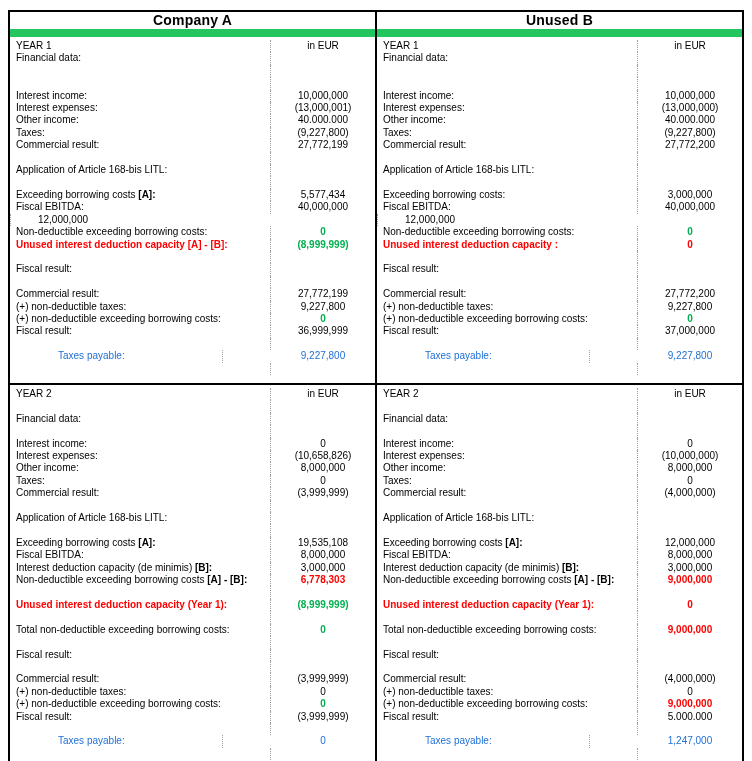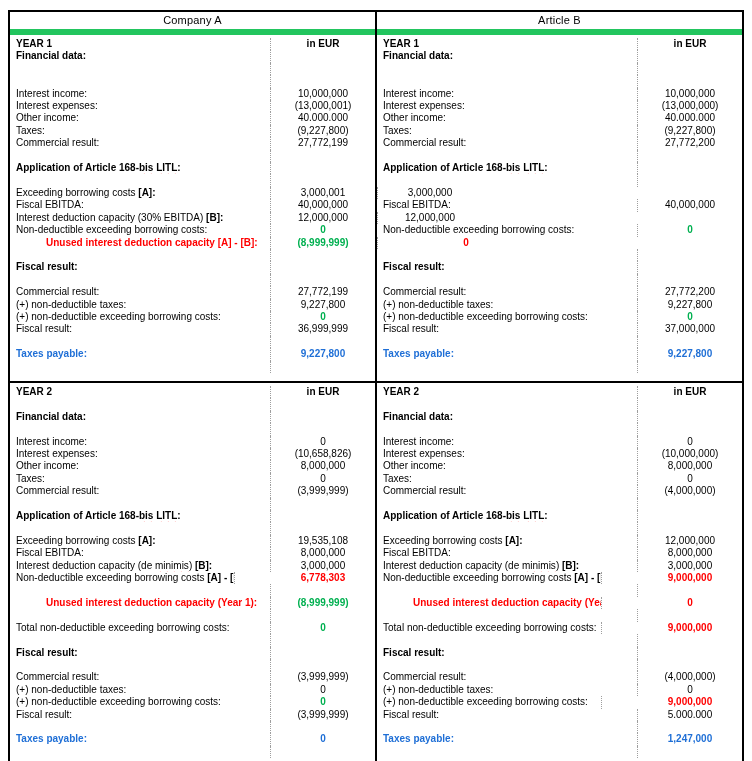--- a/index.html
+++ b/index.html
@@ -1,30 +1,30 @@
 <!DOCTYPE html>
 <html><head>
 <meta charset="utf-8">
 <style>
   html,body{margin:0;padding:0;background:#ffffff;}
   body{font-family:"Liberation Sans",sans-serif;color:#000;width:752px;height:761px;overflow:hidden;}
   .table{width:732px;margin:10px 0 0 8px;border:2px solid #000;display:flex;background:#fff;}
   .panel{flex:1;min-width:0;display:flex;flex-direction:column;}
   .panel-b{border-left:2px solid #000;}
-  .ph{height:17px;line-height:17px;text-align:center;font-weight:normal;font-size:11px;border-bottom:6px solid #22c55e;letter-spacing:.2px;}
+  .ph{height:17px;line-height:17px;text-align:center;font-weight:bold;font-size:14px;border-bottom:8px solid #22c55e;letter-spacing:.2px;}
   .sec{padding:3px 0 2px 0;}
   .sec-year1{border-bottom:2px solid #000;padding-bottom:8px;}
   .sec-year2{padding-bottom:12px;}
   .row{display:flex;align-items:stretch;}
   .lbl{flex:1;min-width:0;padding-left:6px;font-size:10px;line-height:12.4px;min-height:12.4px;white-space:nowrap;overflow:hidden;}
   .val{width:104px;flex:none;text-align:center;font-size:10px;line-height:12.4px;min-height:12.4px;border-left:1px dotted #9e9e9e;white-space:nowrap;}
-  .b{font-weight:bold;}
-  .rb{font-weight:bold;color:#FF0000;padding-left:36px;}
+  .b{font-weight:normal;}
+  .rb{font-weight:bold;color:#FF0000;}
   .gb{font-weight:bold;color:#00B050;}
-  .bb{font-weight:bold;color:#1F6FD6;}
+  .bb{font-weight:normal;color:#1F6FD6;padding-left:48px;}
   .sb{font-weight:bold;}
   .sw{text-decoration-line:underline;text-decoration-style:wavy;text-decoration-color:#FF2A2A;text-decoration-thickness:1px;text-underline-offset:2px;text-decoration-skip-ink:none;text-align:right;}
 </style>
 </head>
 <body>
 
 <div class="table">
   <div class="panel panel-a">
     <div class="ph">Company A</div>
   <div class="sec sec-year1">
@@ -71,28 +71,27 @@
         <div class="row">
           <div class="lbl b"><span>Application of Article 168-</span><span class="sw">bis</span><span> </span><span class="sw">LITL</span><span>:</span></div>
           <div class="val">&nbsp;</div>
         </div>
         <div class="row">
           <div class="lbl">&nbsp;</div>
           <div class="val">&nbsp;</div>
         </div>
         <div class="row">
           <div class="lbl"><span>Exceeding borrowing costs </span><span class="sb">[A]:</span></div>
-          <div class="val">3,000,001</div>
+          <div class="val">5,577,434</div>
         </div>
         <div class="row">
           <div class="lbl">Fiscal EBITDA:</div>
           <div class="val">40,000,000</div>
         </div>
         <div class="row">
-          <div class="lbl"><span>Interest deduction capacity (30% EBITDA) </span><span class="sb">[B]:</span></div>
           <div class="val">12,000,000</div>
         </div>
         <div class="row">
           <div class="lbl">Non-deductible exceeding borrowing costs:</div>
           <div class="val gb">0</div>
         </div>
         <div class="row">
           <div class="lbl rb">Unused interest deduction capacity [A] - [B]:</div>
           <div class="val gb">(8,999,999)</div>
         </div>
@@ -254,21 +253,21 @@
           <div class="lbl bb">Taxes payable:</div>
           <div class="val bb">0</div>
         </div>
         <div class="row">
           <div class="lbl">&nbsp;</div>
           <div class="val">&nbsp;</div>
         </div>
       </div>
     </div>
   <div class="panel panel-b">
-    <div class="ph">Article B</div>
+    <div class="ph">Unused B</div>
   <div class="sec sec-year1">
         <div class="row">
           <div class="lbl b">YEAR 1</div>
           <div class="val b">in EUR</div>
         </div>
         <div class="row">
           <div class="lbl b">Financial data:</div>
           <div class="val">&nbsp;</div>
         </div>
         <div class="row">
@@ -305,34 +304,36 @@
         </div>
         <div class="row">
           <div class="lbl b"><span>Application of Article 168-</span><span class="sw">bis</span><span> </span><span class="sw">LITL</span><span>:</span></div>
           <div class="val">&nbsp;</div>
         </div>
         <div class="row">
           <div class="lbl">&nbsp;</div>
           <div class="val">&nbsp;</div>
         </div>
         <div class="row">
+          <div class="lbl">Exceeding borrowing costs:</div>
           <div class="val">3,000,000</div>
         </div>
         <div class="row">
           <div class="lbl">Fiscal EBITDA:</div>
           <div class="val">40,000,000</div>
         </div>
         <div class="row">
           <div class="val">12,000,000</div>
         </div>
         <div class="row">
           <div class="lbl">Non-deductible exceeding borrowing costs:</div>
           <div class="val gb">0</div>
         </div>
         <div class="row">
+          <div class="lbl rb">Unused interest deduction capacity :</div>
           <div class="val rb">0</div>
         </div>
         <div class="row">
           <div class="lbl">&nbsp;</div>
           <div class="val">&nbsp;</div>
         </div>
         <div class="row">
           <div class="lbl b">Fiscal result:</div>
           <div class="val">&nbsp;</div>
         </div>

